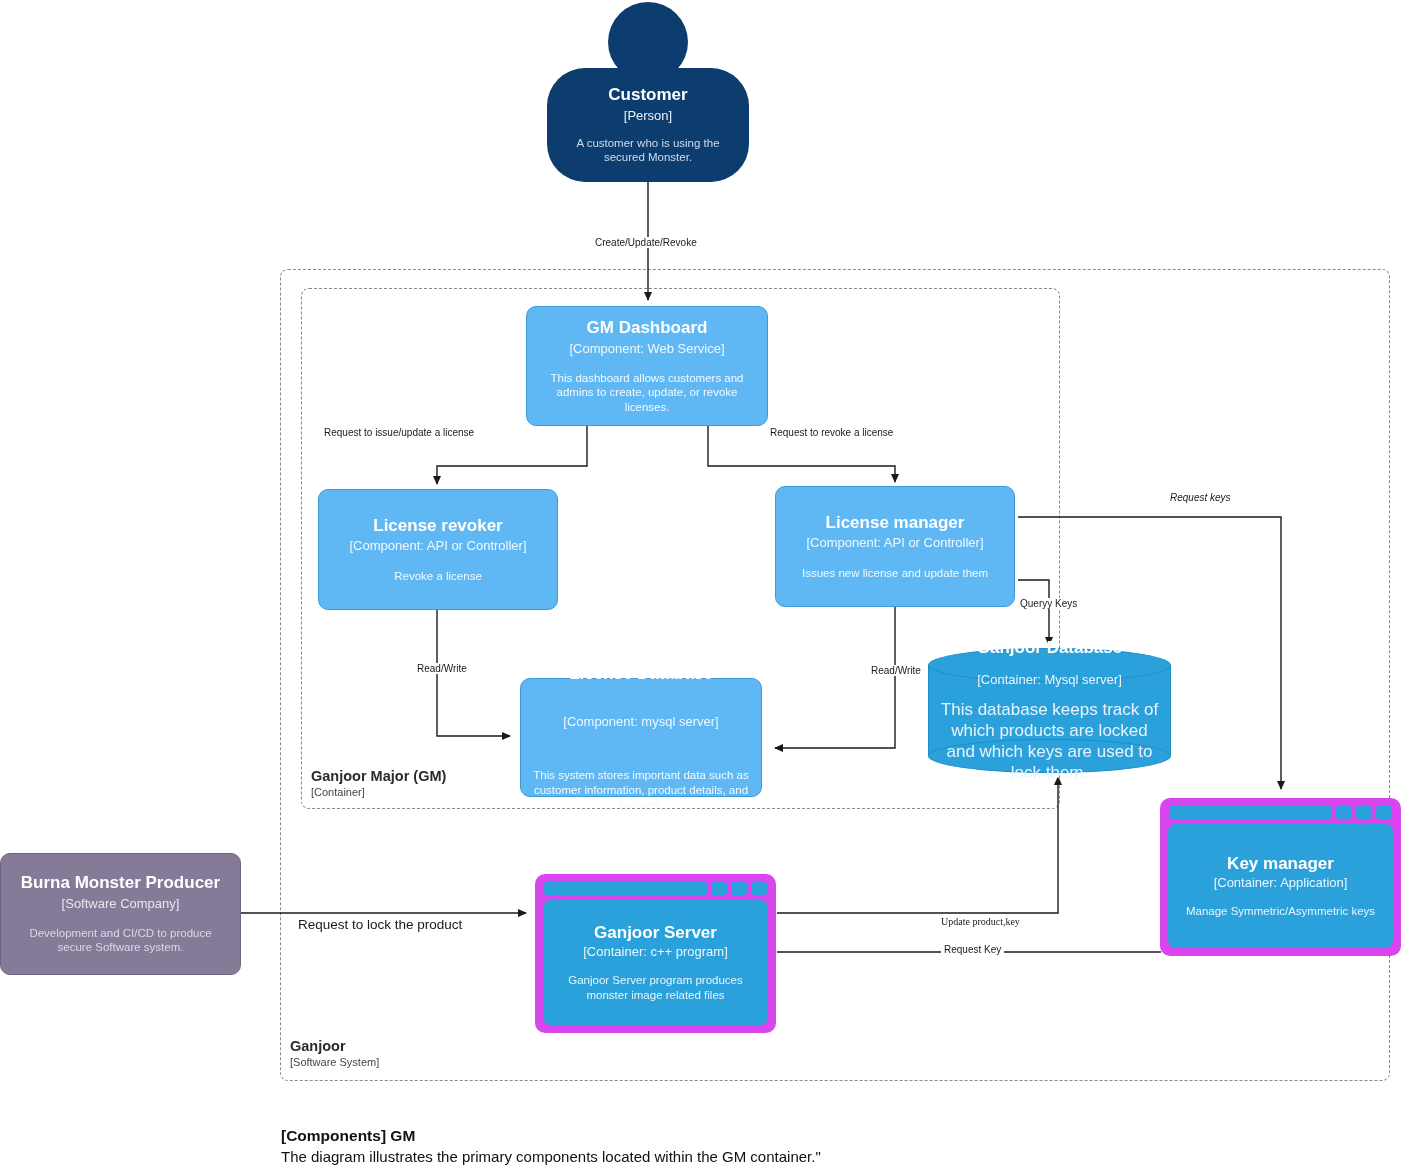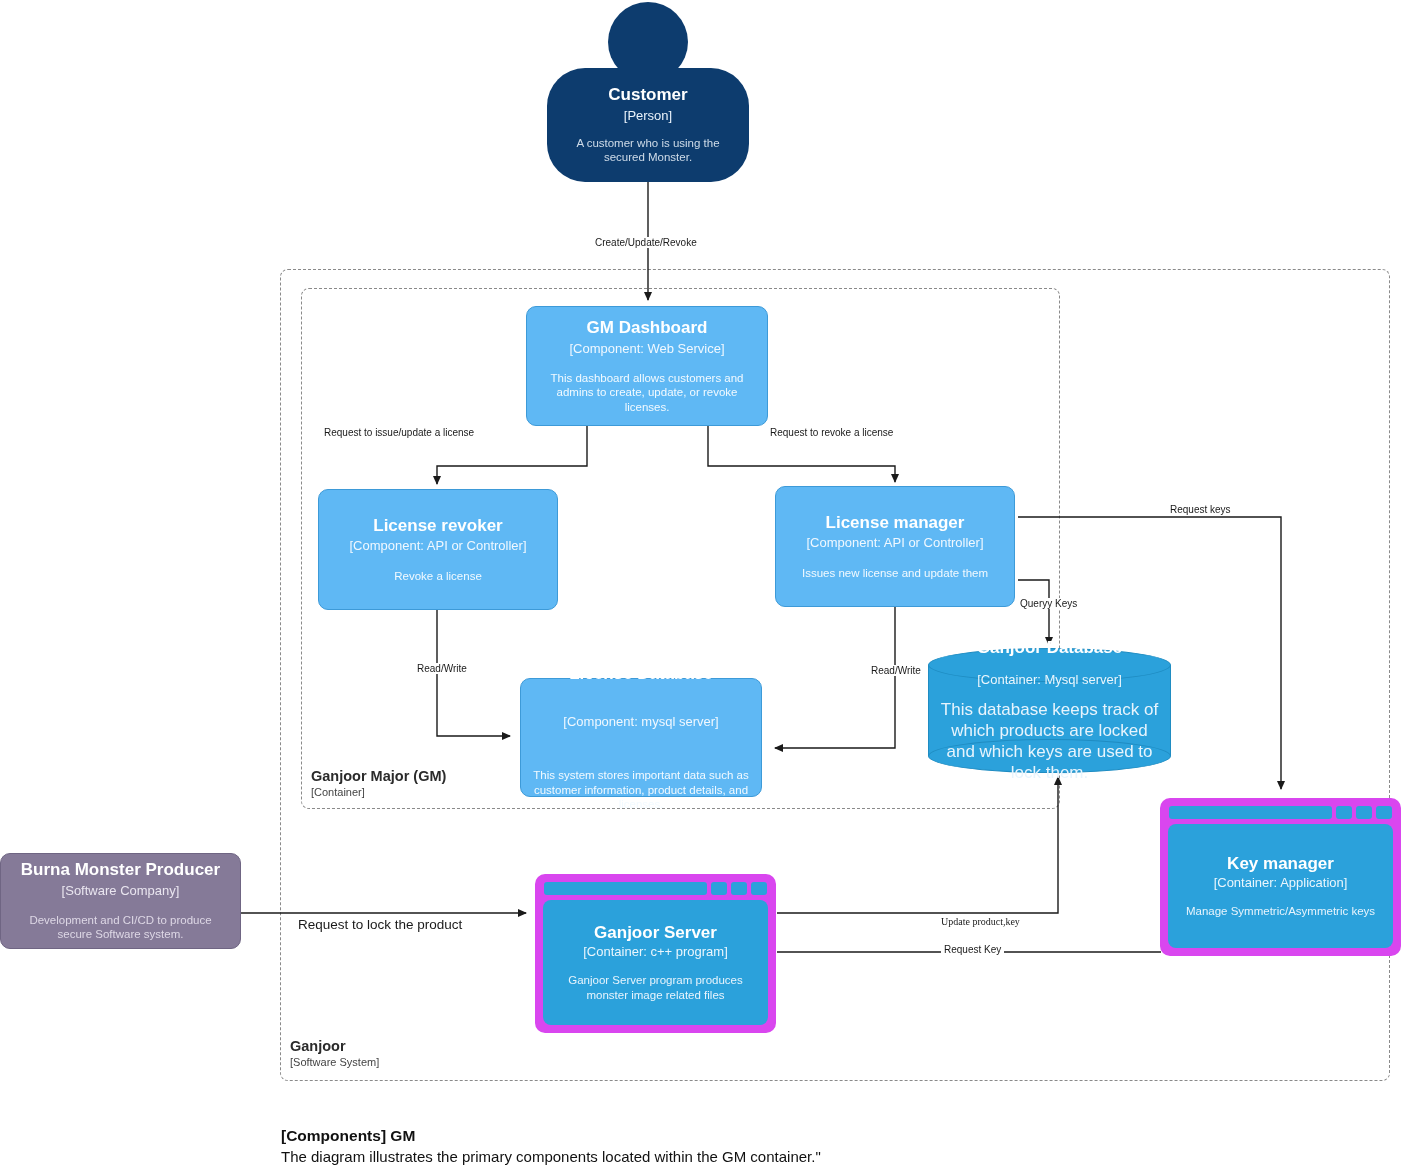--- a/index.html
+++ b/index.html
@@ -245,21 +245,21 @@
       <path d="M777,952 L1161,952"></path>
     </g>
   </svg>
 
   <div class="edge-label" style="left:592px; top:237px;">Create/Update/Revoke</div>
   <div class="edge-label" style="left:321px; top:427px;">Request to issue/update a license</div>
   <div class="edge-label" style="left:767px; top:427px;">Request to revoke a license</div>
   <div class="edge-label" style="left:414px; top:663px;">Read/Write</div>
   <div class="edge-label" style="left:868px; top:665px;">Read/Write</div>
   <div class="edge-label" style="left:1017px; top:598px;">Queryy Keys</div>
-  <div class="edge-label" style="left:1167px; top:504px;">Request keys</div>
+  <div class="edge-label" style="left:1167px; top:492px;font-style:italic;">Request keys</div>
   <div class="edge-label" style="left:295px; top:917px; font-size:13.5px;">Request to lock the product</div>
   <div class="edge-label" style="left:938px; top:916px;font-family:Liberation Serif, serif;">Update product,key</div>
   <div class="edge-label" style="left:941px; top:944px;">Request Key</div>
 
   <div class="person-head" style="left:608px; top:2px; width:80px; height:80px;"></div>
   <div class="node component" style="left:526px; top:306px; width:242px; height:120px;">
     <div class="ttl">GM Dashboard</div>
     <div class="sub">[Component: Web Service]</div>
     <div class="desc" style="max-width:236px;">This dashboard allows customers and admins to create, update, or revoke licenses.</div>
   </div>
@@ -320,21 +320,21 @@
       <div class="tb-dot"></div>
       <div class="tb-dot"></div>
     </div>
     <div class="winbody">
       <div class="ttl">Ganjoor Server</div>
       <div class="sub">[Container: c++ program]</div>
       <div class="desc" style="max-width:215px;">Ganjoor Server program produces monster image related files</div>
     </div>
   </div>
 
-  <div class="node extsys" style="left:0px; top:853px; width:241px; height:96px;">
+  <div class="node extsys" style="left:0px; top:853px; width:241px; height:122px;">
     <div class="ttl">Burna Monster Producer</div>
     <div class="sub">[Software Company]</div>
     <div class="desc" style="max-width:225px;">Development and CI/CD to produce secure Software system.</div>
   </div>
 
   <div class="caption">
     <div class="cap-title">[Components] GM</div>
     <div class="cap-body">The diagram illustrates the primary components located within the GM container."</div>
   </div>
 

